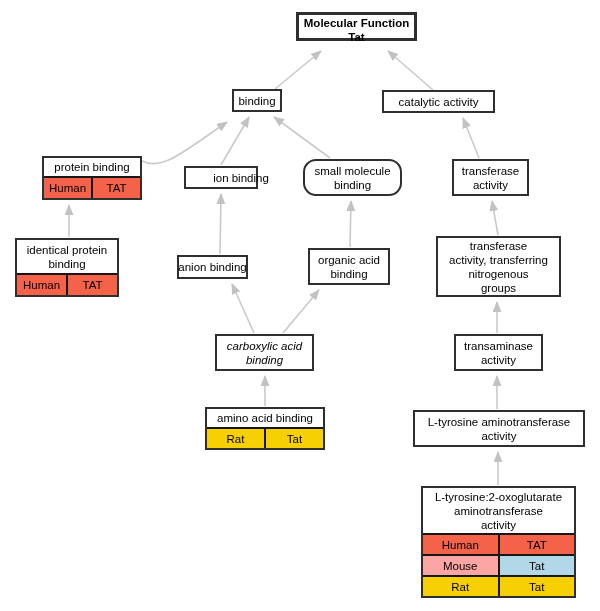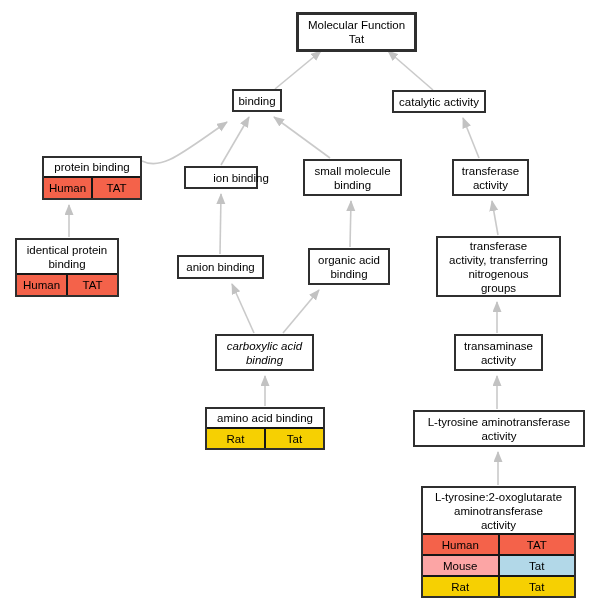--- a/index.html
+++ b/index.html
@@ -45,51 +45,51 @@
       <path d="M254,333 L232,284" fill="none" stroke="#cacaca" stroke-width="1.6" marker-end="url(#arrowhead)"></path>
       <path d="M283,333 L319,290" fill="none" stroke="#cacaca" stroke-width="1.6" marker-end="url(#arrowhead)"></path>
       <path d="M265,406 L265,376" fill="none" stroke="#cacaca" stroke-width="1.6" marker-end="url(#arrowhead)"></path>
       <path d="M479,158 L463,118" fill="none" stroke="#cacaca" stroke-width="1.6" marker-end="url(#arrowhead)"></path>
       <path d="M498,235 L492,201" fill="none" stroke="#cacaca" stroke-width="1.6" marker-end="url(#arrowhead)"></path>
       <path d="M497,333 L497,302" fill="none" stroke="#cacaca" stroke-width="1.6" marker-end="url(#arrowhead)"></path>
       <path d="M497,409 L497,376" fill="none" stroke="#cacaca" stroke-width="1.6" marker-end="url(#arrowhead)"></path>
       <path d="M498,485 L498,452" fill="none" stroke="#cacaca" stroke-width="1.6" marker-end="url(#arrowhead)"></path>
     </svg>
   <div id="node-layer">
-      <div class="node" style="left: 296px; top: 12px; width: 121px; height: 40px; border-width: 3px; border-color: rgb(47, 47, 47);">
+      <div class="node" style="left: 296px; top: 12px; width: 121px; height: 29px; border-width: 3px; border-color: rgb(47, 47, 47); font-weight: bold;">
         <div class="title">
           <div>Molecular Function</div>
           <div>Tat</div>
         </div>
       </div>
       <div class="node" style="left: 232px; top: 89px; width: 50px; height: 23px; border-width: 2px; border-color: rgb(47, 47, 47);">
         <div class="title">
           <div>binding</div>
         </div>
       </div>
-      <div class="node" style="left: 392px; top: 90px; width: 94px; height: 23px; border-width: 2px; border-color: rgb(47, 47, 47);">
+      <div class="node" style="left: 382px; top: 90px; width: 113px; height: 23px; border-width: 2px; border-color: rgb(47, 47, 47);">
         <div class="title">
           <div>catalytic activity</div>
         </div>
       </div>
       <div class="node" style="left: 42px; top: 156px; width: 100px; height: 44px; border-width: 2px; border-color: rgb(47, 47, 47);">
         <div class="title">
           <div>protein binding</div>
         </div>
         <div class="row" style="height: 22px;">
           <div class="cell" style="background: rgb(244, 98, 74);">Human</div>
           <div class="cell" style="background: rgb(244, 98, 74);">TAT</div>
         </div>
       </div>
       <div class="node" style="left: 184px; top: 166px; width: 74px; height: 23px; border-width: 2px; border-color: rgb(47, 47, 47); padding-left: 40px;">
         <div class="title">
           <div>ion binding</div>
         </div>
       </div>
-      <div class="node" style="left: 303px; top: 159px; width: 99px; height: 37px; border-width: 2px; border-color: rgb(47, 47, 47);">
+      <div class="node" style="left: 303px; top: 159px; width: 99px; height: 37px; border-width: 2px; border-color: rgb(47, 47, 47); border-radius: 13px;">
         <div class="title">
           <div>small molecule</div>
           <div>binding</div>
         </div>
       </div>
       <div class="node" style="left: 452px; top: 159px; width: 77px; height: 37px; border-width: 2px; border-color: rgb(47, 47, 47);">
         <div class="title">
           <div>transferase</div>
           <div>activity</div>
         </div>
@@ -97,21 +97,21 @@
       <div class="node" style="left: 15px; top: 238px; width: 104px; height: 59px; border-width: 2px; border-color: rgb(47, 47, 47);">
         <div class="title">
           <div>identical protein</div>
           <div>binding</div>
         </div>
         <div class="row" style="height: 22px;">
           <div class="cell" style="background: rgb(244, 98, 74);">Human</div>
           <div class="cell" style="background: rgb(244, 98, 74);">TAT</div>
         </div>
       </div>
-      <div class="node" style="left: 177px; top: 255px; width: 87px; height: 24px; border-width: 2px; border-color: rgb(47, 47, 47);">
+      <div class="node" style="left: 177px; top: 255px; width: 71px; height: 24px; border-width: 2px; border-color: rgb(47, 47, 47);">
         <div class="title">
           <div>anion binding</div>
         </div>
       </div>
       <div class="node" style="left: 308px; top: 248px; width: 82px; height: 37px; border-width: 2px; border-color: rgb(47, 47, 47);">
         <div class="title">
           <div>organic acid</div>
           <div>binding</div>
         </div>
       </div>

